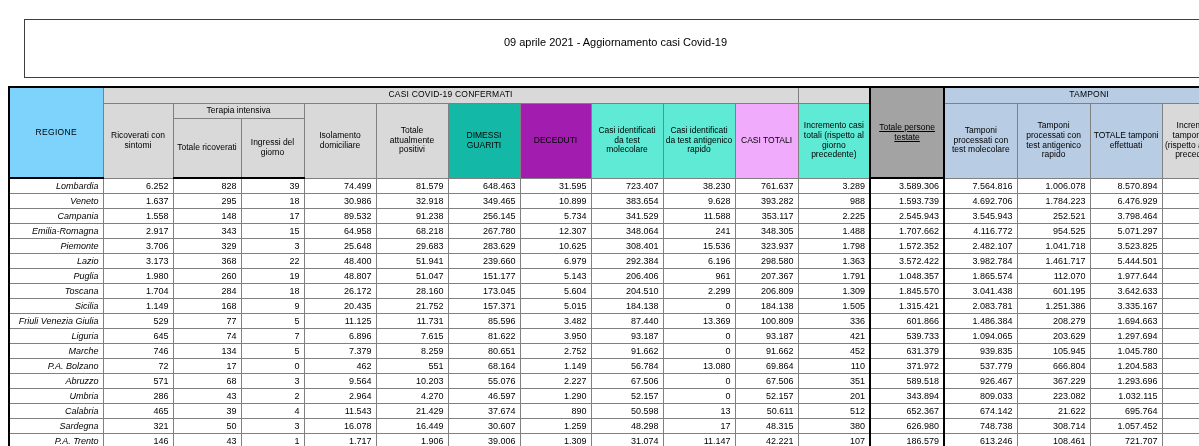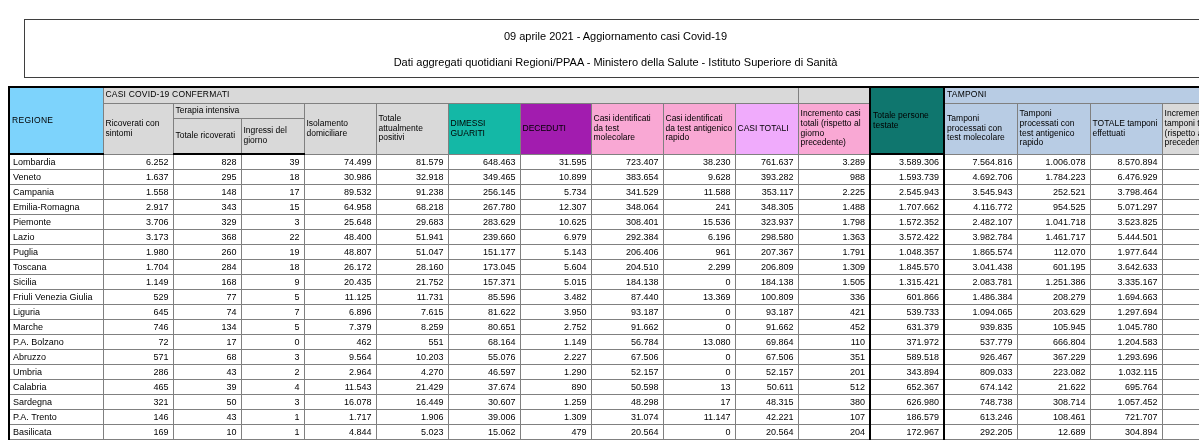--- a/index.html
+++ b/index.html
@@ -57,33 +57,33 @@
     border: 1px solid #808080;
     padding: 0;
     box-sizing: border-box;
     font-weight: normal;
     overflow: hidden;
     white-space: normal;
   }
 
   
   #covid-table thead th {
-    text-align: left;
+    text-align: center;
     vertical-align: middle;
     font-size: 8.5px;
     line-height: 1.12;
     color: #000;
     padding: 1px 2px;
   }
   .hdr-plain   { background: #d9d9d9; }
   .hdr-green   { background: #14b8a6; color:#17a355; font-weight: bold; }
   .hdr-red     { background: #a21caf; color:#e21a18; font-weight: bold; }
   .hdr-orange  { background: #f0abfc; font-weight: bold; }
-  .hdr-orange-n{ background: #f9a8d4; }
-  .hdr-cyan    { background: #0f766e; }
+  .hdr-orange-n{ background: #5eead4; }
+  .hdr-cyan    { background: #a3a3a3; text-decoration: underline; }
   .hdr-blue    { background: #b8cce4; }
   .hdr-grey2   { background: #d9d9d9; }
   .hdr-region  {
      background: #7dd3fc;
      font-weight: bold;
      font-size: 9px;
      letter-spacing: .3px;
   }
   .hdr-group {
      font-weight: bold;
@@ -96,34 +96,34 @@
   .thick-b { border-bottom: 2px solid #000 !important; }
 
   
   #covid-table tbody td {
     height: 14px;
     font-size: 9px;
     line-height: 14px;
     padding: 0 4px 0 3px;
   }
   td.region {
-    text-align: left;
+    text-align: right;
     background: #ffffff;
+    font-style: italic;
   }
   td.num {
     text-align: right;
     background: #ffffff;
   }
 </style>
 </head>
 <body>
 
 <div id="title-banner">
   <div class="line1">09 aprile 2021 - Aggiornamento casi Covid-19</div>
-  <div class="line2">Dati aggregati quotidiani Regioni/PPAA - Ministero della Salute - Istituto Superiore di Sanità</div>
 </div>
 
 <table id="covid-table">
   <colgroup>
     <col style="width:94px">
     <col style="width:70px">
     <col style="width:68px">
     <col style="width:63px">
     <col style="width:72px">
     <col style="width:72px">
@@ -161,21 +161,21 @@
       <th rowspan="2" class="hdr-orange-n">Casi identificati da test antigenico rapido</th>
       <th rowspan="2" class="hdr-orange">CASI TOTALI</th>
       <th rowspan="2" class="hdr-orange-n thick-r">Incremento casi totali (rispetto al giorno precedente)</th>
       <th rowspan="2" class="hdr-blue">Tamponi processati con test molecolare</th>
       <th rowspan="2" class="hdr-blue">Tamponi processati con test antigenico rapido</th>
       <th rowspan="2" class="hdr-blue">TOTALE tamponi effettuati</th>
       <th rowspan="2" class="hdr-grey2 thick-r">Incremento tamponi totali (rispetto al giorno precedente)</th>
     </tr>
 
     <tr>
-      <th class="hdr-plain thick-b" style="height:36px">Totale ricoverati</th>
+      <th class="hdr-plain thick-b" style="height:60px">Totale ricoverati</th>
       <th class="hdr-plain thick-b">Ingressi del giorno</th>
     </tr>
   </thead>
 
   <tbody id="table-body">
       <tr>
         <td class="region thick-l">Lombardia</td>
         <td class="num">6.252</td>
         <td class="num">828</td>
         <td class="num">39</td>

